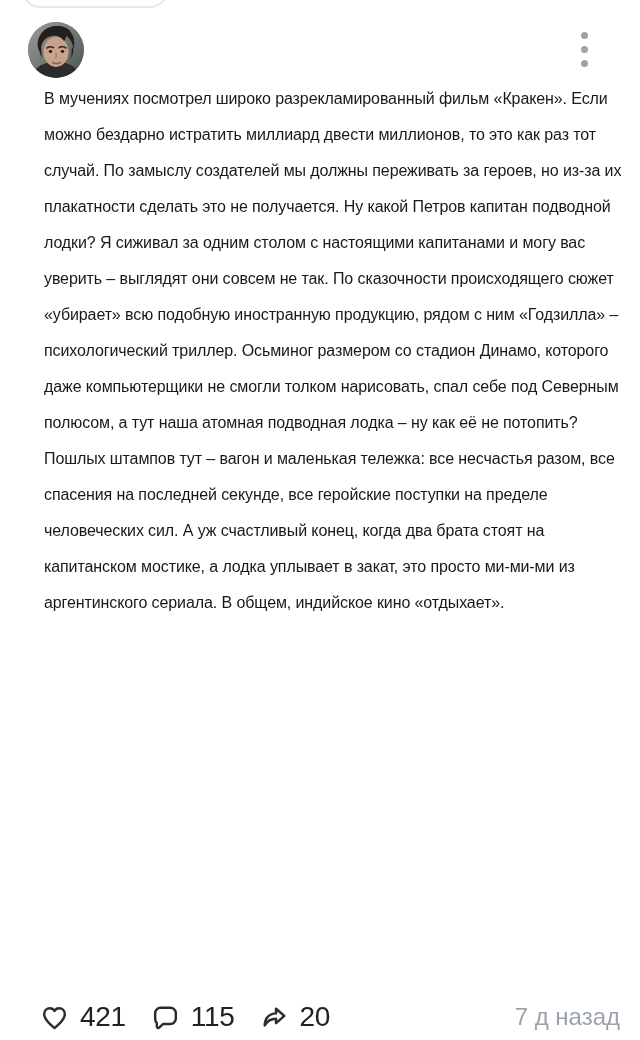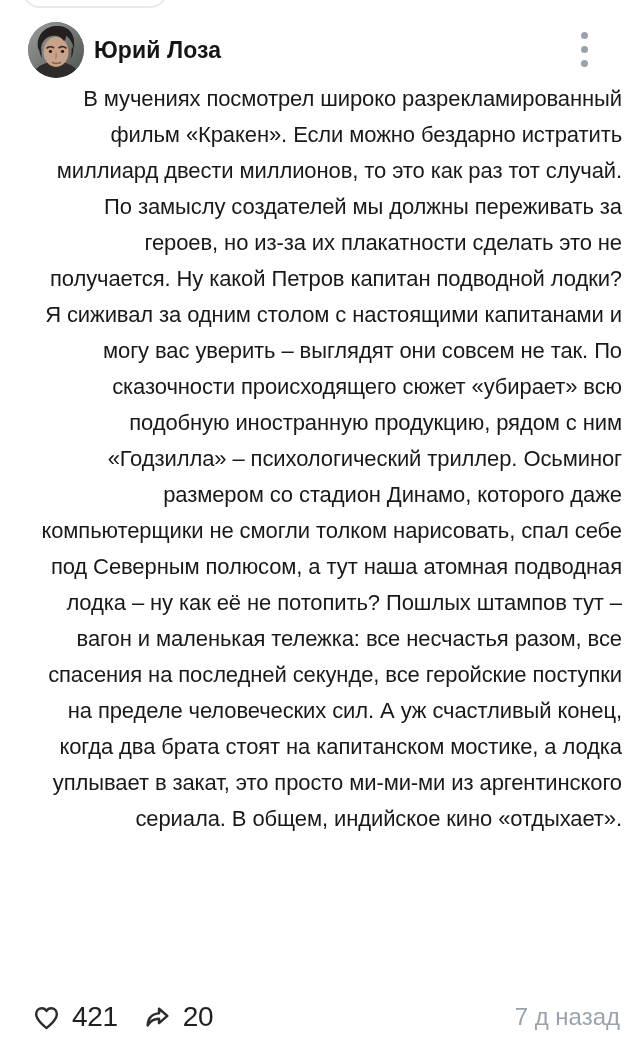--- a/index.html
+++ b/index.html
@@ -74,35 +74,34 @@
   .kebab .dot {
     width: 7px;
     height: 7px;
     border-radius: 50%;
     background: #9aa2aa;
   }
 
   
   .post-text {
     position: absolute;
-    left: 36px;
+    left: 44px;
     top: 81px;
     width: 586px;
-    font-size: 22px;
+    font-size: 16px;
     line-height: 36px;
     color: #18191b;
     letter-spacing: -0.1px;
     white-space: pre-wrap;
-    text-align: right;
   }
 
   
   .footer {
     position: absolute;
-    left: 4px;
+    left: 12px;
     right: 0;
     top: 997px;
     height: 40px;
     display: flex;
     align-items: center;
     padding: 0 20px 0 27px;
     box-sizing: border-box;
   }
   .action {
     display: flex;
@@ -158,39 +157,44 @@
           <path d="M31 25.7 C33 24.5 36 24.5 38 26" stroke="#3a2d24" stroke-width="1.6" fill="none" stroke-linecap="round"></path>
 
           <ellipse cx="22.5" cy="29.5" rx="1.7" ry="1.4" fill="#1d1713"></ellipse>
           <ellipse cx="34.5" cy="29.5" rx="1.7" ry="1.4" fill="#1d1713"></ellipse>
 
           <path d="M28 31 C28.6 33.5 28.8 35 27.6 36.2" stroke="#a57f69" stroke-width="1.3" fill="none" stroke-linecap="round"></path>
           <path d="M24.5 40.5 C27 41.8 30 41.8 32.5 40.5" stroke="#8a5f4e" stroke-width="1.5" fill="none" stroke-linecap="round"></path>
         </g>
       </svg>
     </div>
-    <div class="author-name">Юрий Лоза</div>
     <button class="kebab" aria-label="menu">
       <span class="dot"></span>
       <span class="dot"></span>
       <span class="dot"></span>
     </button>
   </div>
 
   <div class="post-text">В мучениях посмотрел широко разрекламированный фильм «Кракен». Если можно бездарно истратить миллиард двести миллионов, то это как раз тот случай. По замыслу создателей мы должны переживать за героев, но из-за их плакатности сделать это не получается. Ну какой Петров капитан подводной лодки? Я сиживал за одним столом с настоящими капитанами и могу вас уверить – выглядят они совсем не так. По сказочности происходящего сюжет «убирает» всю подобную иностранную продукцию, рядом с ним «Годзилла» – психологический триллер. Осьминог размером со стадион Динамо, которого даже компьютерщики не смогли толком нарисовать, спал себе под Северным полюсом, а тут наша атомная подводная лодка – ну как её не потопить? Пошлых штампов тут – вагон и маленькая тележка: все несчастья разом, все спасения на последней секунде, все геройские поступки на пределе человеческих сил. А уж счастливый конец, когда два брата стоят на капитанском мостике, а лодка уплывает в закат, это просто ми-ми-ми из аргентинского сериала. В общем, индийское кино «отдыхает».</div>
 
   <div class="footer">
 
     <div class="action">
       <svg width="31" height="31" viewBox="0 0 24 24">
         <path d="M12 20.2 C9.2 17.8 4 13.9 4 9.4 C4 6.7 6 4.8 8.4 4.8 C10 4.8 11.3 5.7 12 7 C12.7 5.7 14 4.8 15.6 4.8 C18 4.8 20 6.7 20 9.4 C20 13.9 14.8 17.8 12 20.2 Z" fill="none" stroke="#2b2c2e" stroke-width="1.9" stroke-linecap="round" stroke-linejoin="round"></path>
       </svg>
       <span class="count">421</span>
     </div>
 
+    <div class="action">
+      <svg width="31" height="31" viewBox="0 0 24 24">
+        <path d="M8.2 4.5 H15.8 C18.1 4.5 20 6.4 20 8.7 V12.8 C20 15.1 18.1 17 15.8 17 H10.2 L7.1 19.8 C6.4 20.4 5.3 20 5.3 19 V16.4 C4.5 15.6 4 14.3 4 12.8 V8.7 C4 6.4 5.9 4.5 8.2 4.5 Z" fill="none" stroke="#2b2c2e" stroke-width="1.9" stroke-linecap="round" stroke-linejoin="round"></path>
+      </svg>
+      <span class="count">115</span>
+    </div>
 
     <div class="action">
       <svg width="31" height="31" viewBox="0 0 24 24">
         <path d="M13.2 5.2 L19.6 10.8 L13.2 16.4 V13 C8.8 13 6.3 14.9 4.4 18.2 C4.7 12.4 8 9.1 13.2 8.8 Z" fill="none" stroke="#2b2c2e" stroke-width="1.9" stroke-linecap="round" stroke-linejoin="round"></path>
       </svg>
       <span class="count">20</span>
     </div>
 
     <span class="timestamp">7 д назад</span>
   </div>

